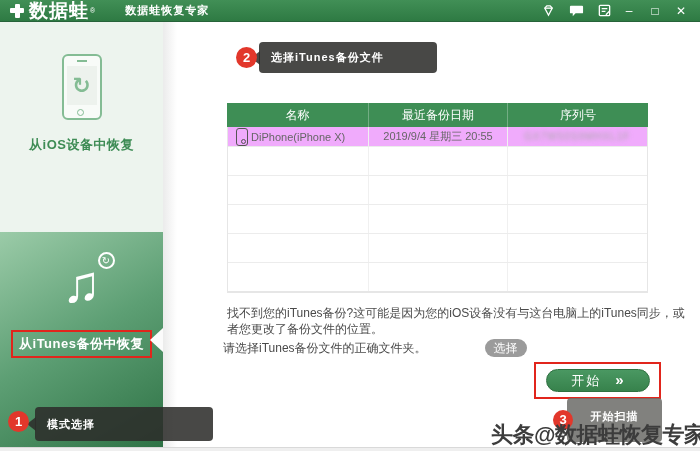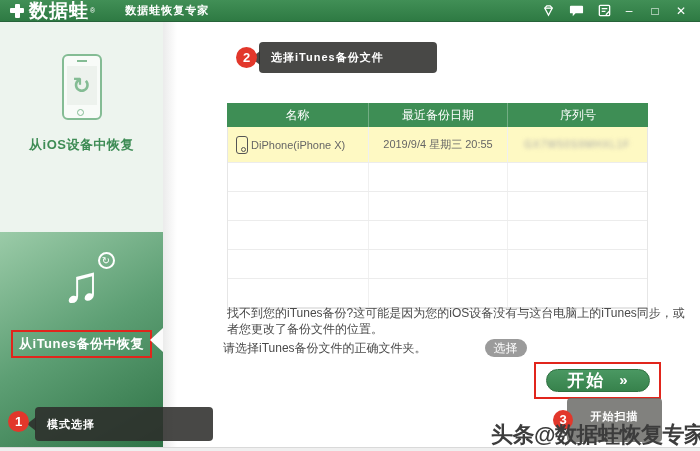--- a/index.html
+++ b/index.html
@@ -81,21 +81,21 @@
   .instruction-box span{ font-size:12px; font-weight:bold; color:#333; }
   
   .table{ position:absolute; left:227px; top:103px; width:421px; font-size:11px; }
   .thead{ display:flex; height:24px; background:#3e8e55; color:#fff; }
   .thead .th{ display:flex; align-items:center; justify-content:center; font-size:12px;
     border-left:1px solid rgba(255,255,255,0.28); }
   .thead .th:first-child{ border-left:none; }
   .col-name{ width:141px; } .col-date{ width:139px; } .col-serial{ width:141px; }
   .tbody{ border:1px solid #e6e6e6; border-top:none; }
   .tr{ display:flex; height:28px; border-bottom:1px solid #ececec; background:#fff; }
-  .tr.data{ background:#fef9c3; height:36px; }
+  .tr.data{ background:#f0abfc; height:20px; }
   .tr:last-child{ border-bottom:1px solid #e6e6e6; }
   .td{ display:flex; align-items:center; justify-content:center; color:#666;
     border-left:1px solid #f0f0f0; position:relative; }
   .td:first-child{ border-left:none; }
   .device-glyph{ position:absolute; left:8px; width:12px; height:18px; border:1.5px solid #555;
     border-radius:3px; }
   .device-glyph::after{ content:""; position:absolute; left:50%; bottom:1px; width:3px; height:3px;
     margin-left:-1.5px; border:1px solid #555; border-radius:50%; }
   .serial-blur{ filter:blur(2px); color:#a9a9a9; font-size:10px; letter-spacing:1px; }
   
@@ -105,21 +105,21 @@
   .choose-btn{ margin-left:10px; width:42px; height:18px; border:none; border-radius:9px;
     background:#9b9b9b; color:#fff; font-size:12px; line-height:17px; cursor:pointer;
     font-family:"Liberation Sans","DejaVu Sans",sans-serif; }
   
   .start-box{ position:absolute; left:534px; top:362px; width:127px; height:37px;
     border:2px solid #e1251c; display:flex; align-items:center; justify-content:center; }
   .start-btn{ width:104px; height:23px; border:1px solid #2e7040; border-radius:12px;
     background:linear-gradient(#4a9862,#37824c); color:#fff; cursor:pointer;
     display:flex; align-items:center; justify-content:center; gap:14px;
     font-family:"Liberation Sans","DejaVu Sans",sans-serif; }
-  .start-btn .txt{ font-size:17px; font-weight:bold; letter-spacing:2px; }
+  .start-btn .txt{ font-size:13px; font-weight:normal; letter-spacing:2px; }
   .start-btn .chev{ font-size:15px; font-weight:bold; margin-top:-2px; }
   
   .bottom-strip{ position:absolute; left:0; bottom:0; width:700px; height:4px;
     background:#efefef; border-top:1px solid #d9d9d9; z-index:7; }
   .watermark{ position:absolute; left:491px; top:420px; z-index:9; font-size:22px; font-weight:bold;
     color:#3c3c3c; letter-spacing:-0.5px; white-space:nowrap; }
 </style>
 </head>
 <body>
 

